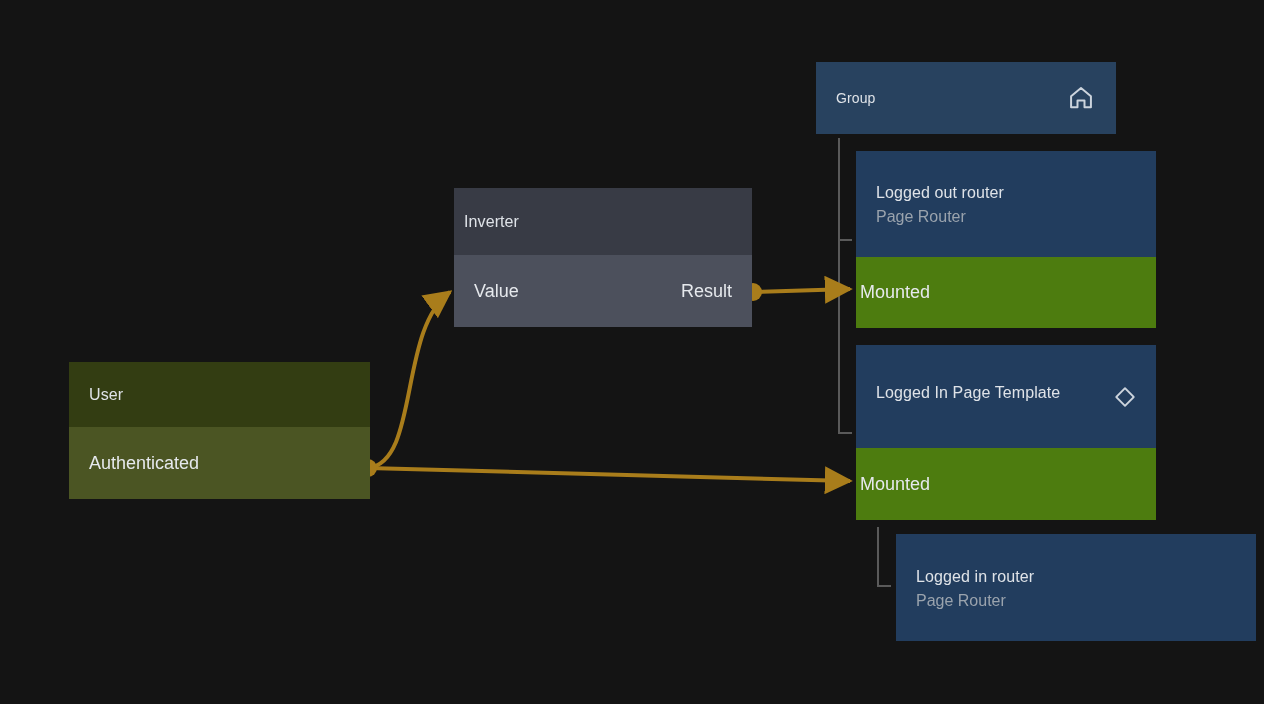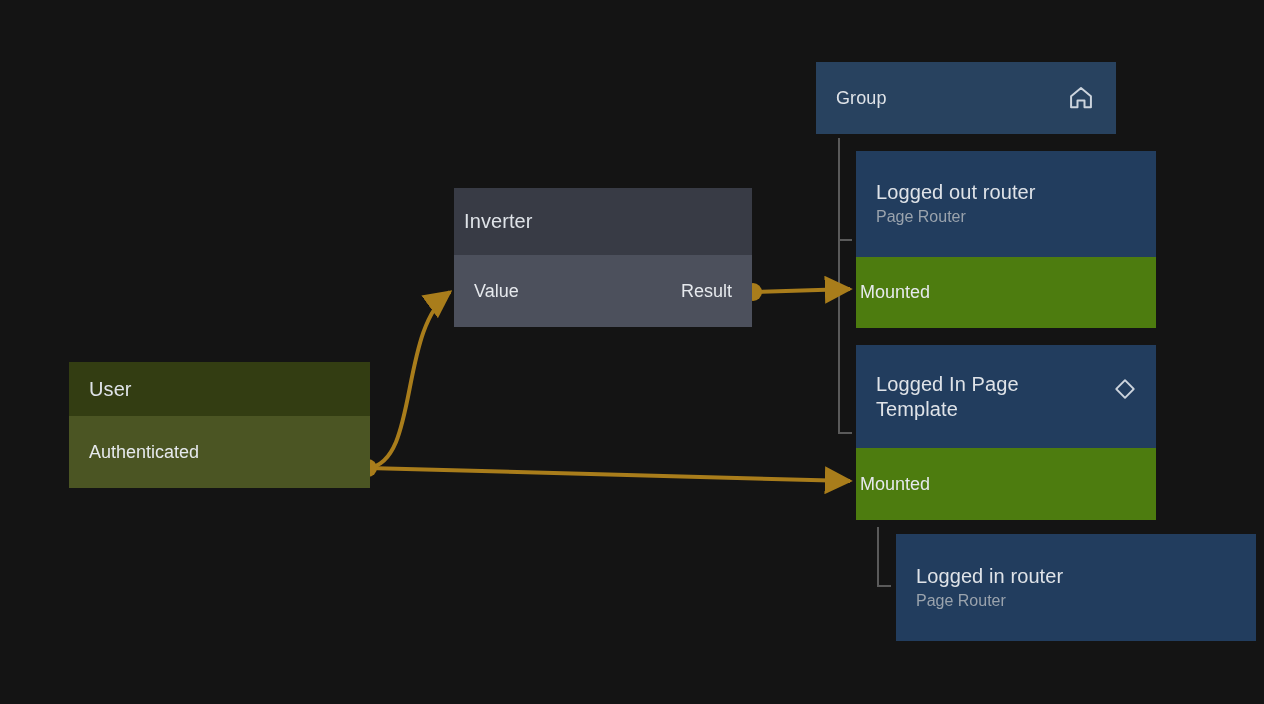--- a/index.html
+++ b/index.html
@@ -35,21 +35,21 @@
     overflow: hidden;
   }
   .node-header {
     box-sizing: border-box;
     display: flex;
     align-items: center;
     justify-content: space-between;
   }
   .node-title {
     color: #dfe3e8;
-    font-size: 20px;
+    font-size: 16px;
     line-height: 25px;
     letter-spacing: .1px;
   }
   .node-subtitle {
     color: #9aa3ad;
     font-size: 16px;
     line-height: 23px;
   }
   .node-row {
     box-sizing: border-box;
@@ -67,21 +67,21 @@
     left: 816px;
     top: 62px;
     width: 300px;
     height: 72px;
     background: #28425f;
   }
   .group-node .node-header {
     height: 72px;
     padding: 0 20px 0 20px;
   }
-  .group-node .node-title { font-size: 18px; }
+  .group-node .node-title { font-size: 14px; }
   .icon-home { width: 30px; height: 28px; display: block; }
 
   
   .blue-node { background: #223d5e; }
   .blue-row {
     background: #4d7c0f;
     padding-left: 4px;
   }
 
   #node-logged-out-router { left: 856px; top: 151px; width: 300px; height: 177px; }
@@ -127,21 +127,21 @@
     background: #4c505c;
     justify-content: space-between;
     padding: 0 20px 0 20px;
   }
 
   
   #node-user {
     left: 69px; top: 362px; width: 301px; height: 142px;
   }
   #node-user .node-head-box {
-    height: 54px;
+    height: 65px;
     background: #333d12;
   }
   #node-user .node-row {
     height: 72px;
     background: #4b5523;
     justify-content: flex-start;
     padding: 0 22px 0 20px;
   }
 
   

